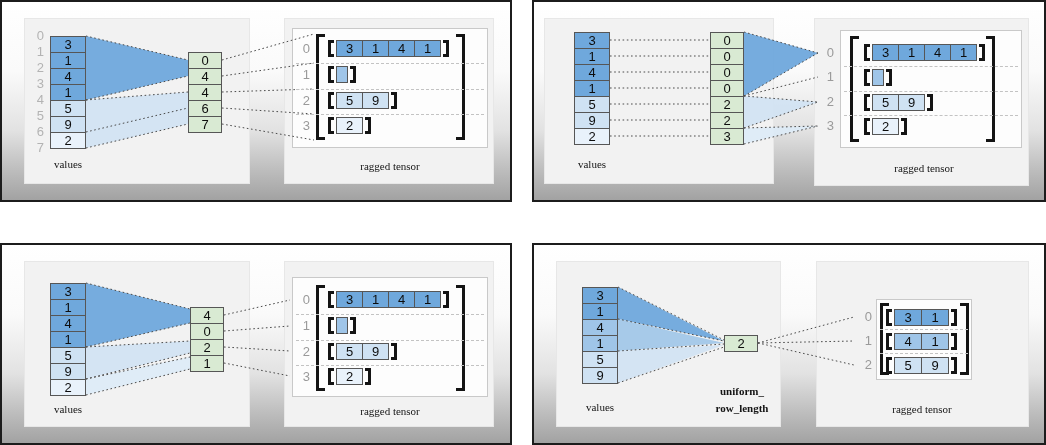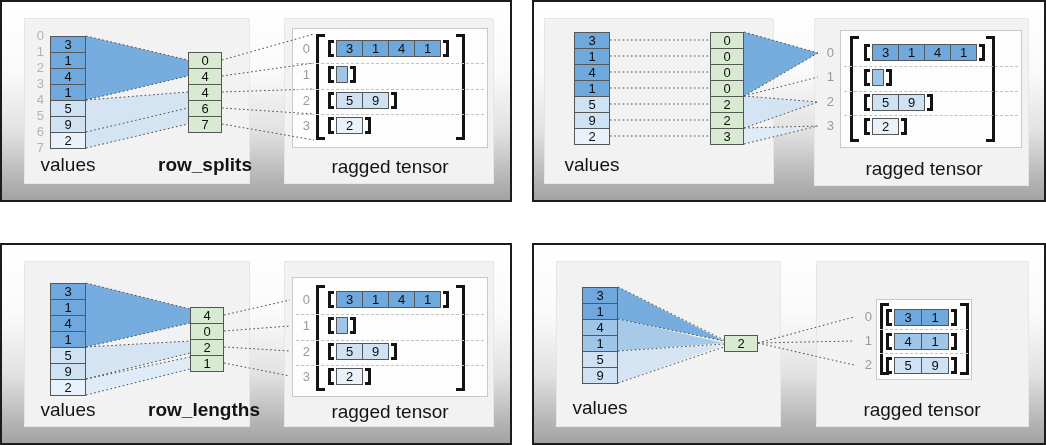--- a/index.html
+++ b/index.html
@@ -15,21 +15,21 @@
         justify-content:center;font-size:13px;color:#0d0d0d;background:#fff;}
   .col .cell + .cell{margin-top:-1px;}
   .vc{width:36px;height:17px;}
   .ec{width:34px;height:17px;}
   .c-dark{background:#6fa8dc;}
   .c-medium{background:#9fc5e8;}
   .c-light{background:#cfe2f3;}
   .c-lighter{background:#e9f2fb;}
   .c-green{background:#d9ead3;}
   .idxcol .vidx{width:18px;height:16px;line-height:16px;font-size:13px;color:#b3b3b3;text-align:right;}
-  .lbl{position:absolute;font-size:19px;color:#141414;text-align:center;line-height:17px;}
+  .lbl{position:absolute;font-size:11px;color:#141414;text-align:center;line-height:17px;font-family:Liberation Serif, serif;}
   .lbl.b{font-weight:700;white-space:pre-line;}
   .tbox{position:absolute;background:#fdfdfd;border:1px solid #c9c9c9;box-sizing:border-box;}
   .obr{position:absolute;width:9px;border:3px solid #141414;box-sizing:border-box;}
   .obr.l{border-right:none;}
   .obr.r{border-left:none;}
   .trow{position:absolute;display:flex;align-items:stretch;height:17px;}
   .trow .cell{width:27px;height:17px;}
   .trow .cell.w28{width:28px;}
   .trow .cell.small{width:12px;}
   .cells{display:flex;}
@@ -86,21 +86,20 @@
       </div>
     <div class="col" style="left:186px;top:50px">
 
     <div class="cell ec c-green">0</div>
         <div class="cell ec c-green">4</div>
         <div class="cell ec c-green">4</div>
         <div class="cell ec c-green">6</div>
         <div class="cell ec c-green">7</div>
       </div>
     <div class="lbl" style="left:26px;top:154px;width:80px">values</div>
-    <div class="lbl b" style="left:146px;top:154px;width:114px">row_splits</div>
     <div class="lbl" style="left:298px;top:156px;width:180px">ragged tensor</div>
     <div class="obr l" style="left:314px;top:32px;height:106px"></div>
     <div class="obr r" style="left:454px;top:32px;height:106px"></div>
     <div class="sep" style="left:294px;top:61px;width:188px"></div>
     <div class="sep" style="left:294px;top:87px;width:188px"></div>
     <div class="sep" style="left:294px;top:112px;width:188px"></div>
     <div class="ridx" style="left:294px;top:39px">0</div>
     <div class="ridx" style="left:294px;top:65px">1</div>
     <div class="ridx" style="left:294px;top:91px">2</div>
     <div class="ridx" style="left:294px;top:116px">3</div>
@@ -252,21 +251,20 @@
         <div class="cell vc c-lighter">2</div>
       </div>
     <div class="col" style="left:188px;top:62px">
 
     <div class="cell ec c-green">4</div>
         <div class="cell ec c-green">0</div>
         <div class="cell ec c-green">2</div>
         <div class="cell ec c-green">1</div>
       </div>
     <div class="lbl" style="left:26px;top:156px;width:80px">values</div>
-    <div class="lbl b" style="left:142px;top:156px;width:120px">row_lengths</div>
     <div class="lbl" style="left:298px;top:158px;width:180px">ragged tensor</div>
     <div class="obr l" style="left:314px;top:40px;height:106px"></div>
     <div class="obr r" style="left:454px;top:40px;height:106px"></div>
     <div class="sep" style="left:294px;top:69px;width:188px"></div>
     <div class="sep" style="left:294px;top:95px;width:188px"></div>
     <div class="sep" style="left:294px;top:120px;width:188px"></div>
     <div class="ridx" style="left:294px;top:47px">0</div>
     <div class="ridx" style="left:294px;top:73px">1</div>
     <div class="ridx" style="left:294px;top:99px">2</div>
     <div class="ridx" style="left:294px;top:124px">3</div>
@@ -325,20 +323,22 @@
         <div class="cell vc c-medium">4</div>
         <div class="cell vc c-medium">1</div>
         <div class="cell vc c-light">5</div>
         <div class="cell vc c-light">9</div>
       </div>
     <div class="col" style="left:190px;top:90px">
 
     <div class="cell ec c-green">2</div>
       </div>
     <div class="lbl" style="left:26px;top:154px;width:80px">values</div>
+    <div class="lbl b" style="left:150px;top:138px;width:116px">uniform_
+row_length</div>
     <div class="lbl" style="left:298px;top:156px;width:180px">ragged tensor</div>
     <div class="obr l" style="left:346px;top:58px;height:72px"></div>
     <div class="obr r" style="left:426px;top:58px;height:72px"></div>
     <div class="sep" style="left:346px;top:84px;width:88px"></div>
     <div class="sep" style="left:346px;top:108px;width:88px"></div>
     <div class="ridx" style="left:324px;top:64px">0</div>
     <div class="ridx" style="left:324px;top:88px">1</div>
     <div class="ridx" style="left:324px;top:112px">2</div>
     <div class="trow" style="left:352px;top:64px">
       <span class="rb l"></span>

